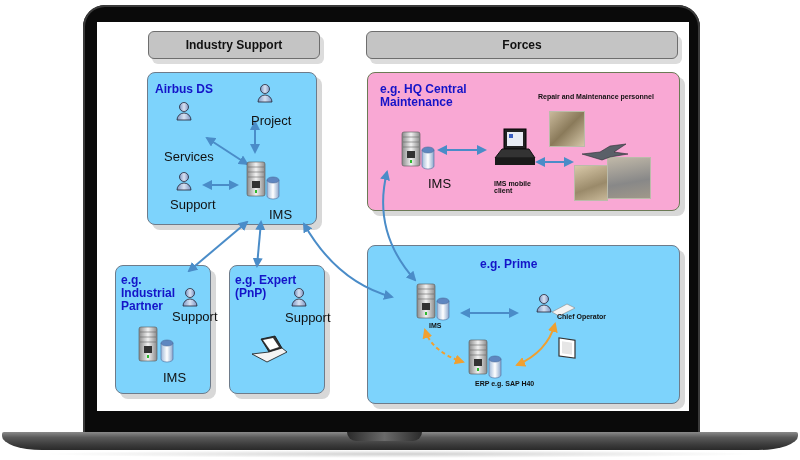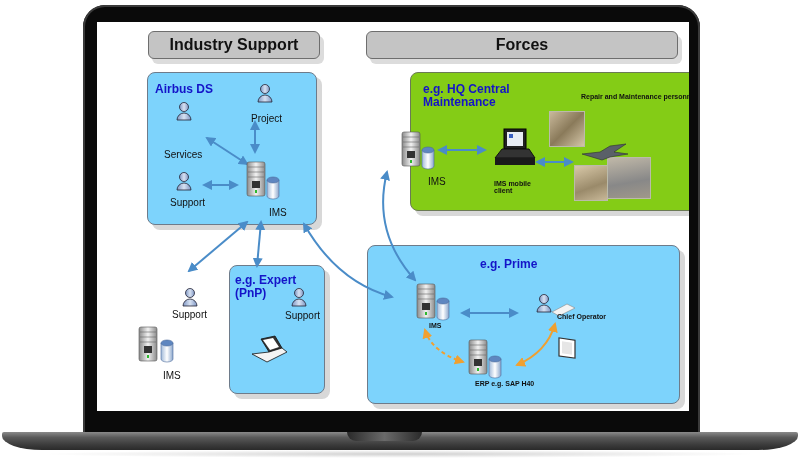--- a/index.html
+++ b/index.html
@@ -3,26 +3,26 @@
 <meta charset="utf-8">
 <style>
   html,body{margin:0;padding:0;background:#ffffff;}
   body{width:800px;height:460px;position:relative;overflow:hidden;font-family:"Liberation Sans",sans-serif;}
   .laptop-lid{position:absolute;left:83px;top:5px;width:617px;height:430px;background:#0a0a0a;border-radius:22px 22px 0 0;box-shadow:inset 0 0 0 2px #3a3a3a;}
   .screen{position:absolute;left:97px;top:22px;width:592px;height:389px;background:#ffffff;overflow:hidden;}
   .base{position:absolute;left:2px;top:432px;width:796px;height:18px;background:linear-gradient(#8a8a8a 0%,#5a5a5a 30%,#3c3c3c 70%,#2a2a2a 100%);border-radius:2px 2px 40px 40px/2px 2px 14px 14px;}
   .base-notch{position:absolute;left:225px;top:432px;width:75px;height:9px;background:linear-gradient(90deg,#2a2a2a,#6a6a6a 50%,#2a2a2a);border-radius:0 0 10px 10px;left:347px;}
   .base-shadow{position:absolute;left:40px;top:450px;width:720px;height:8px;background:radial-gradient(ellipse at center,rgba(0,0,0,0.18),rgba(0,0,0,0) 70%);}
 
-  .hdr{position:absolute;height:26px;background:#c4c4c4;border:1px solid #6e6e6e;border-radius:6px;box-shadow:4px 5px 0 #dcdcdc;display:flex;align-items:center;justify-content:center;font-weight:bold;font-size:16px;color:#111;}
+  .hdr{position:absolute;height:26px;background:#c4c4c4;border:1px solid #6e6e6e;border-radius:6px;box-shadow:4px 5px 0 #dcdcdc;display:flex;align-items:center;justify-content:center;font-weight:bold;font-size:12px;color:#111;}
   .panel{position:absolute;border:1px solid #6e7b8a;border-radius:8px;box-shadow:5px 5px 0 #d8d8d8;}
   .blue{background:#7dd3fc;}
-  .green{background:#84cc16;border-color:#6b7a55;margin-left:43px;}
+  .green{background:#f9a8d4;border-color:#6b7a55;}
   .ptitle{position:absolute;font-weight:bold;color:#1414c8;font-size:12px;line-height:13px;}
-  .lbl{position:absolute;font-size:10px;color:#111;text-align:center;white-space:nowrap;}
+  .lbl{position:absolute;font-size:13px;color:#111;text-align:center;white-space:nowrap;}
   .lbl.b{font-weight:bold;font-size:7px;}
   svg.overlay{position:absolute;left:0;top:0;width:592px;height:389px;pointer-events:none;}
   .photo{position:absolute;border:1px solid #bba;}
 </style>
 </head>
 <body>
 
 <div class="laptop-lid"></div>
 <div class="base"></div>
 <div class="base-notch"></div>
@@ -38,20 +38,27 @@
   </div>
 
   <div class="panel green" style="left:270px;top:50px;width:311px;height:137px;">
     <div class="ptitle" style="left:12px;top:10px;">
       <div>e.g. HQ Central</div>
       <div>Maintenance</div>
     </div>
     <div class="lbl b" style="left:170px;top:20px;">Repair and Maintenance personnel</div>
   </div>
 
+  <div class="panel blue" style="left:18px;top:243px;width:94px;height:127px;">
+    <div class="ptitle" style="left:5px;top:8px;">
+      <div>e.g.</div>
+      <div>Industrial</div>
+      <div>Partner</div>
+    </div>
+  </div>
 
   <div class="panel blue" style="left:132px;top:243px;width:94px;height:127px;">
     <div class="ptitle" style="left:5px;top:8px;">
       <div>e.g. Expert</div>
       <div>(PnP)</div>
     </div>
   </div>
 
   <div class="panel blue" style="left:270px;top:223px;width:311px;height:157px;">
     <div class="ptitle" style="left:112px;top:12px;">e.g. Prime</div>

